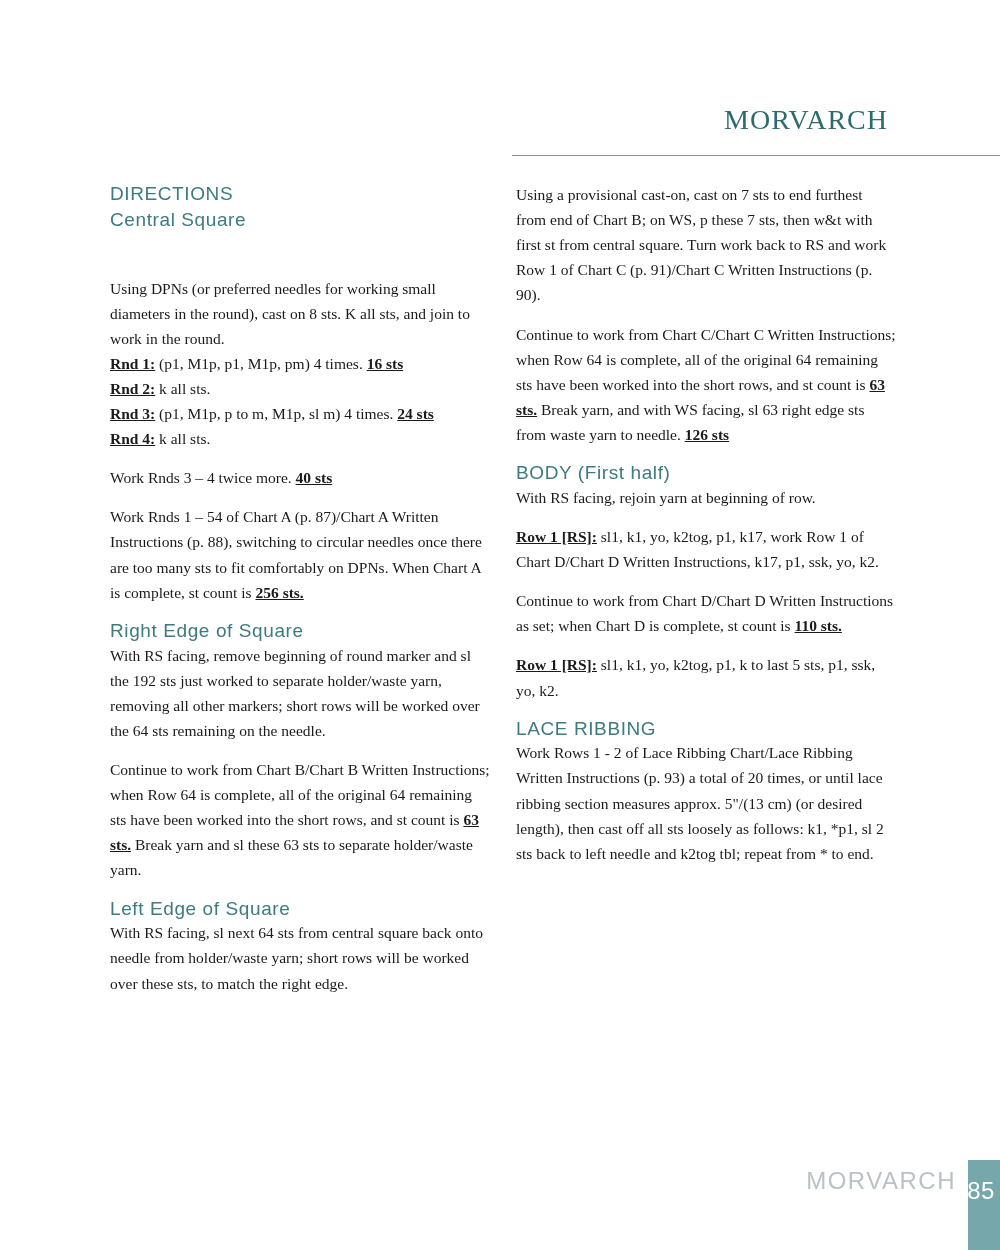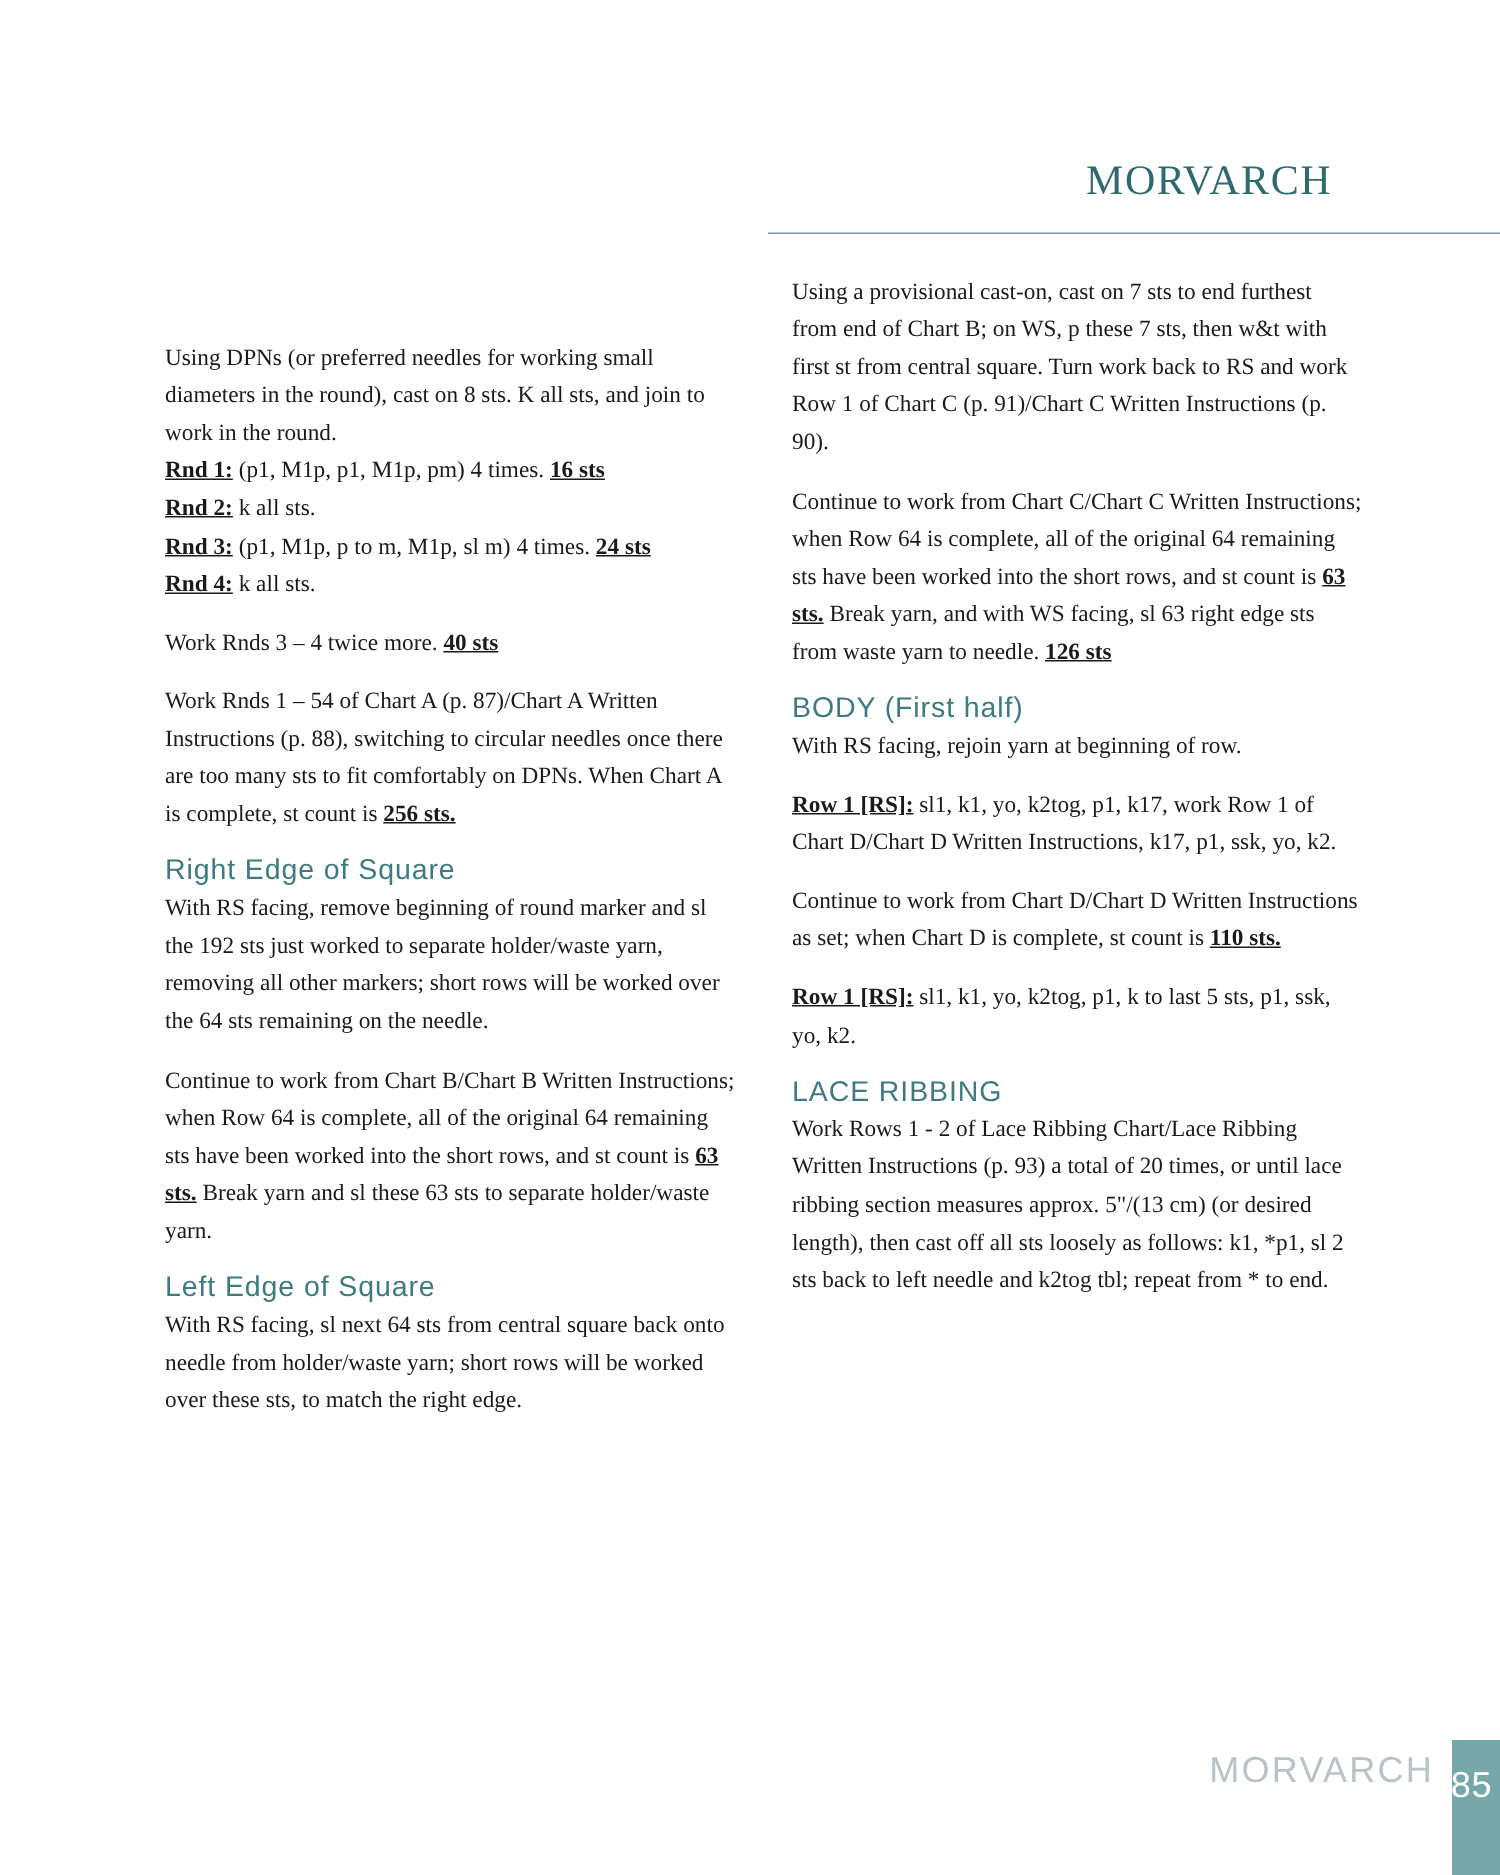--- a/index.html
+++ b/index.html
@@ -42,21 +42,21 @@
   }
   .col {
     position: absolute;
     top: 182px;
     width: 380px;
     font-size: 15.5px;
     line-height: 1.62;
     text-align: left;
   }
   .col-left { left: 110px; }
-  .col-right { left: 528px; }
+  .col-right { left: 516px; }
 
   h2.section {
     font-family: "Liberation Sans", sans-serif;
     font-weight: normal;
     color: #3d7b80;
     font-size: 19px;
     letter-spacing: 0.6px;
     margin: 0 0 0 0;
     line-height: 1.25;
   }
@@ -105,20 +105,24 @@
 </head>
 <body>
 
 <div class="page">
 
   <div class="title">Morvarch</div>
   <div class="title-rule"></div>
 
   <div class="col col-left">
 
+    <div class="hdr-group">
+      <h2 class="section">DIRECTIONS</h2>
+      <h2 class="section sub">Central Square</h2>
+    </div>
 
     <div class="blk tight">
       <p>Using DPNs (or preferred needles for working small diameters in the round), cast on 8 sts. K all sts, and join to work in the round.</p>
     </div>
 
     <div class="blk">
       <p><b>Rnd 1:</b><span> (p1, M1p, p1, M1p, pm) 4 times. </span><b>16 sts</b></p>
       <p><b>Rnd 2:</b><span> k all sts.</span></p>
       <p><b>Rnd 3:</b><span> (p1, M1p, p to m, M1p, sl m) 4 times. </span><b>24 sts</b></p>
       <p><b>Rnd 4:</b><span> k all sts.</span></p>

